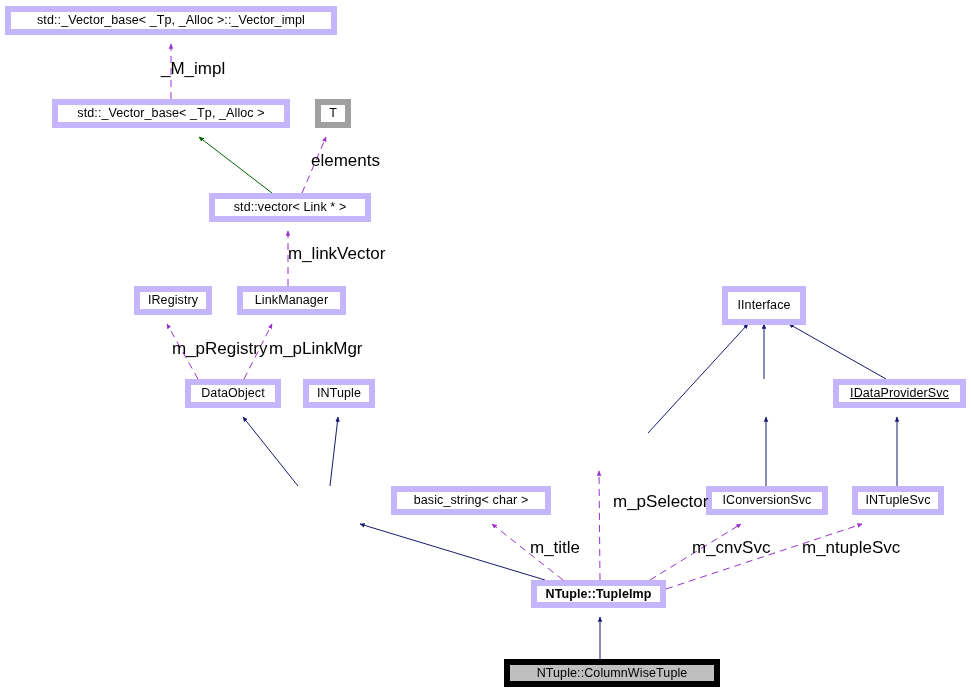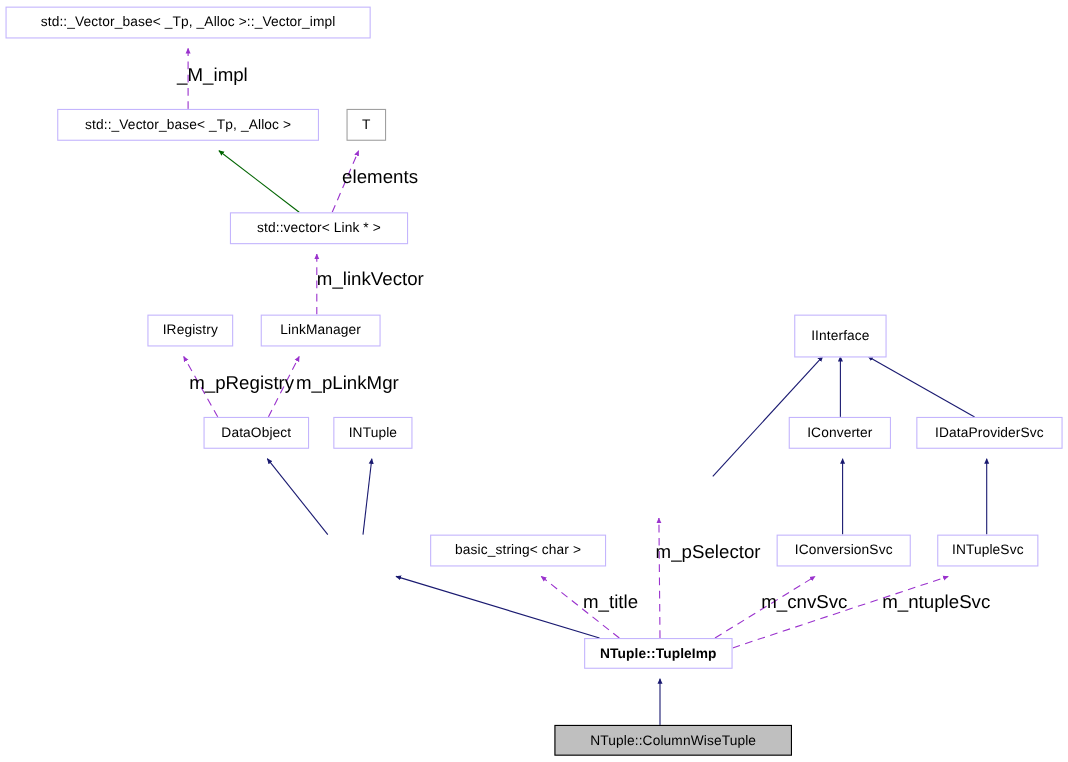--- a/index.html
+++ b/index.html
@@ -1,20 +1,20 @@
 <!DOCTYPE html>
 <html><head>
 <meta charset="utf-8">
 <title>Class Diagram</title>
 <style>
   html,body{margin:0;padding:0;background:#ffffff;}
   body{font-family:"Liberation Sans","DejaVu Sans",sans-serif;}
   #canvas{position:relative;width:971px;height:693px;background:#ffffff;overflow:hidden;}
   #edges{position:absolute;left:0;top:0;width:971px;height:693px;}
-  .node{position:absolute;box-sizing:border-box;background:#ffffff;border:1px solid #c4b5fd;
+  .node{position:absolute;box-sizing:border-box;background:#ffffff;border:6px solid #c4b5fd;
         display:flex;align-items:center;justify-content:center;color:#000000;
         font-size:12.5px;line-height:1;white-space:nowrap;letter-spacing:0.1px;}
   .node.template{border-color:#a0a0a0;}
   .node.current{background:#bfbfbf;border-color:#000000;}
   .elabel{position:absolute;color:#000000;font-size:17px;white-space:nowrap;line-height:1;}
 </style>
 </head>
 <body>
 
 <div id="canvas" style="width: 971px; height: 693px; background: rgb(255, 255, 255);">
@@ -76,31 +76,30 @@
 
   <div class="node" style="left: 5px; top: 6px; width: 332px; height: 29px;">std::_Vector_base&lt; _Tp, _Alloc &gt;::_Vector_impl</div>
   <div class="node" style="left: 52px; top: 99px; width: 238px; height: 29px;">std::_Vector_base&lt; _Tp, _Alloc &gt;</div>
   <div class="node template" style="left: 315px; top: 99px; width: 36px; height: 29px;">T</div>
   <div class="node" style="left: 209px; top: 193px; width: 162px; height: 29px;">std::vector&lt; Link * &gt;</div>
   <div class="node" style="left: 134px; top: 286px; width: 78px; height: 29px;">IRegistry</div>
   <div class="node" style="left: 237px; top: 286px; width: 109px; height: 29px;">LinkManager</div>
   <div class="node" style="left: 722px; top: 286px; width: 84px; height: 39px;">IInterface</div>
   <div class="node" style="left: 185px; top: 379px; width: 96px; height: 29px;">DataObject</div>
   <div class="node" style="left: 303px; top: 379px; width: 72px; height: 29px;">INTuple</div>
-  <div class="node" style="left: 717px; top: 379px; width: 93px; height: 29px;">IConverter</div>
-  <div class="node" style="left: 833px; top: 379px; width: 133px; height: 29px;">IDataProviderSvc</div>
+  <div class="node" style="left: 833px; top: 379px; width: 133px; height: 29px; text-decoration: underline;">IDataProviderSvc</div>
   <div class="node" style="left: 391px; top: 486px; width: 160px; height: 29px;">basic_string&lt; char &gt;</div>
   <div class="node" style="left: 706px; top: 486px; width: 122px; height: 29px;">IConversionSvc</div>
   <div class="node" style="left: 852px; top: 486px; width: 92px; height: 29px;">INTupleSvc</div>
   <div class="node" style="left: 531px; top: 580px; width: 135px; height: 28px; font-weight: bold;">NTuple::TupleImp</div>
   <div class="node current" style="left: 504px; top: 659px; width: 216px; height: 28px;">NTuple::ColumnWiseTuple</div>
 
   <div class="elabel" style="left: 161px; top: 60px;">_M_impl</div>
   <div class="elabel" style="left: 311px; top: 152px;">elements</div>
   <div class="elabel" style="left: 288px; top: 245px;">m_linkVector</div>
   <div class="elabel" style="left: 172px; top: 340px;">m_pRegistry</div>
   <div class="elabel" style="left: 269px; top: 340px;">m_pLinkMgr</div>
-  <div class="elabel" style="left: 596px; top: 493px;">m_pSelector</div>
+  <div class="elabel" style="left: 613px; top: 493px;">m_pSelector</div>
   <div class="elabel" style="left: 530px; top: 539px;">m_title</div>
   <div class="elabel" style="left: 692px; top: 539px;">m_cnvSvc</div>
   <div class="elabel" style="left: 802px; top: 539px;">m_ntupleSvc</div>
 
 </div>
 
 </body></html>

